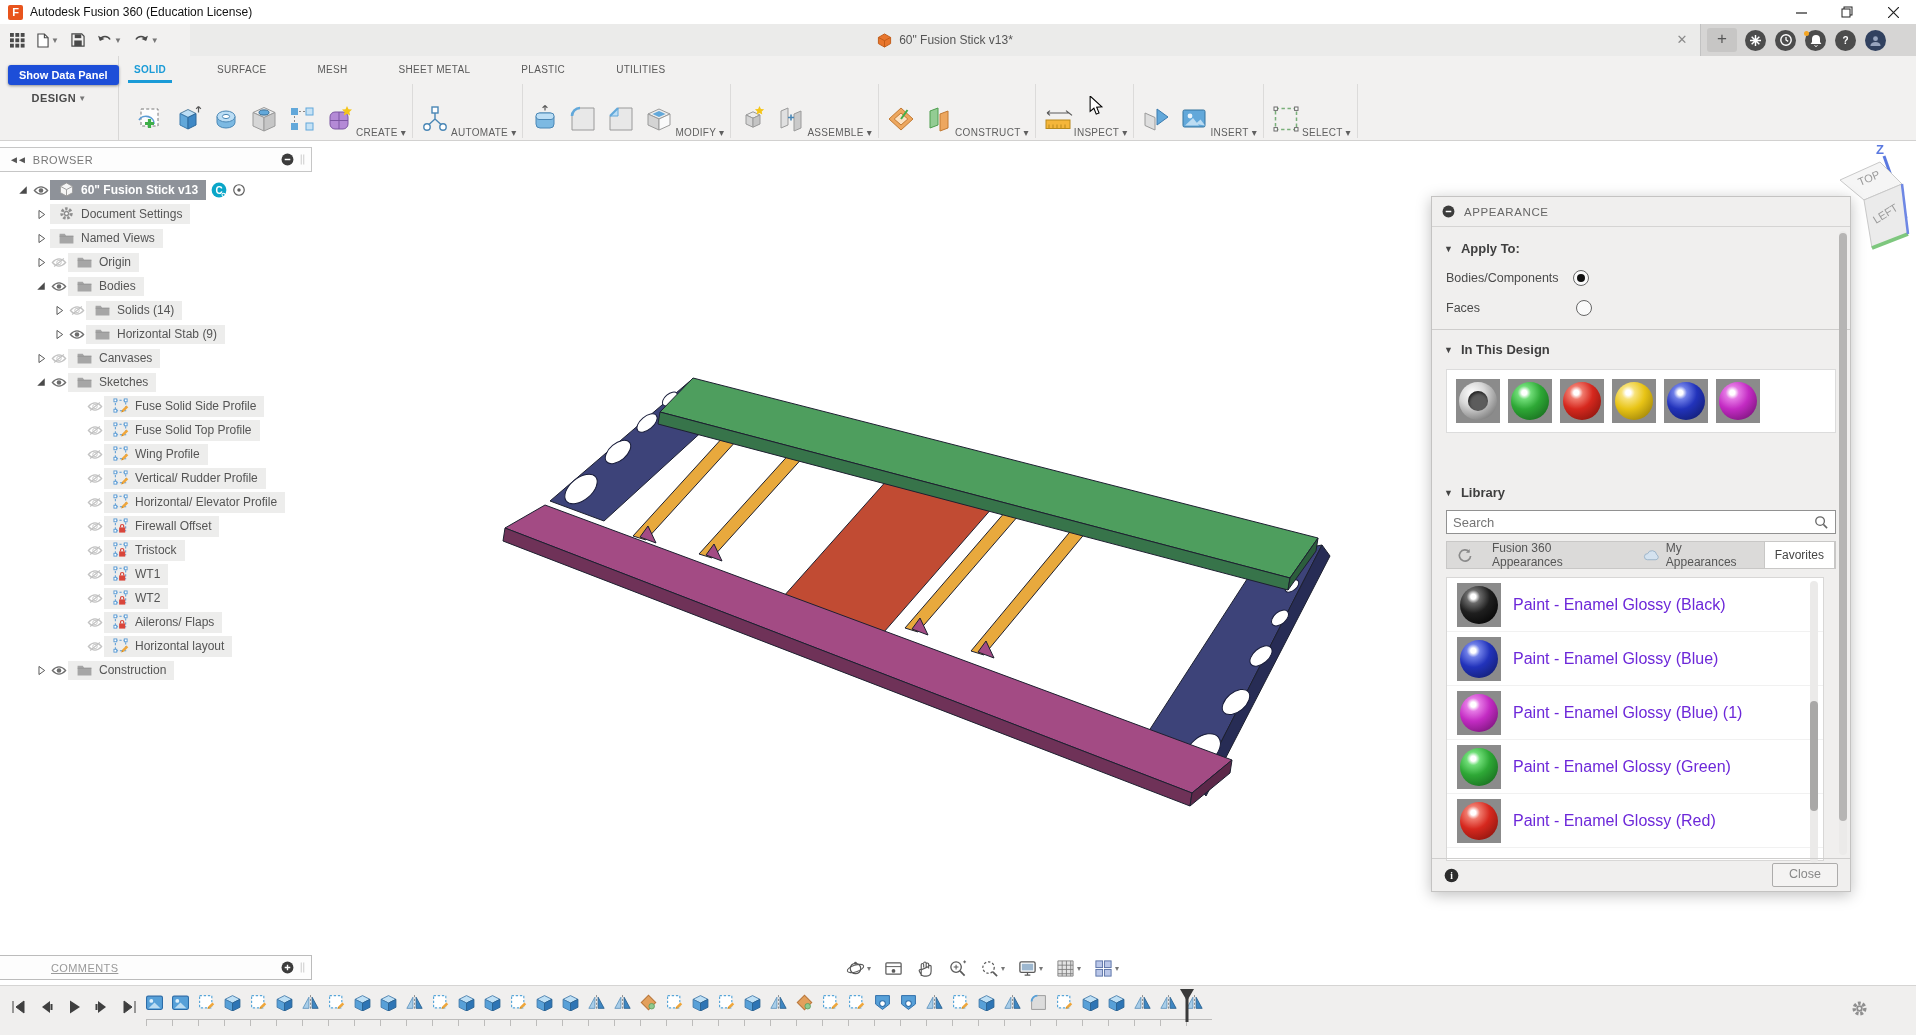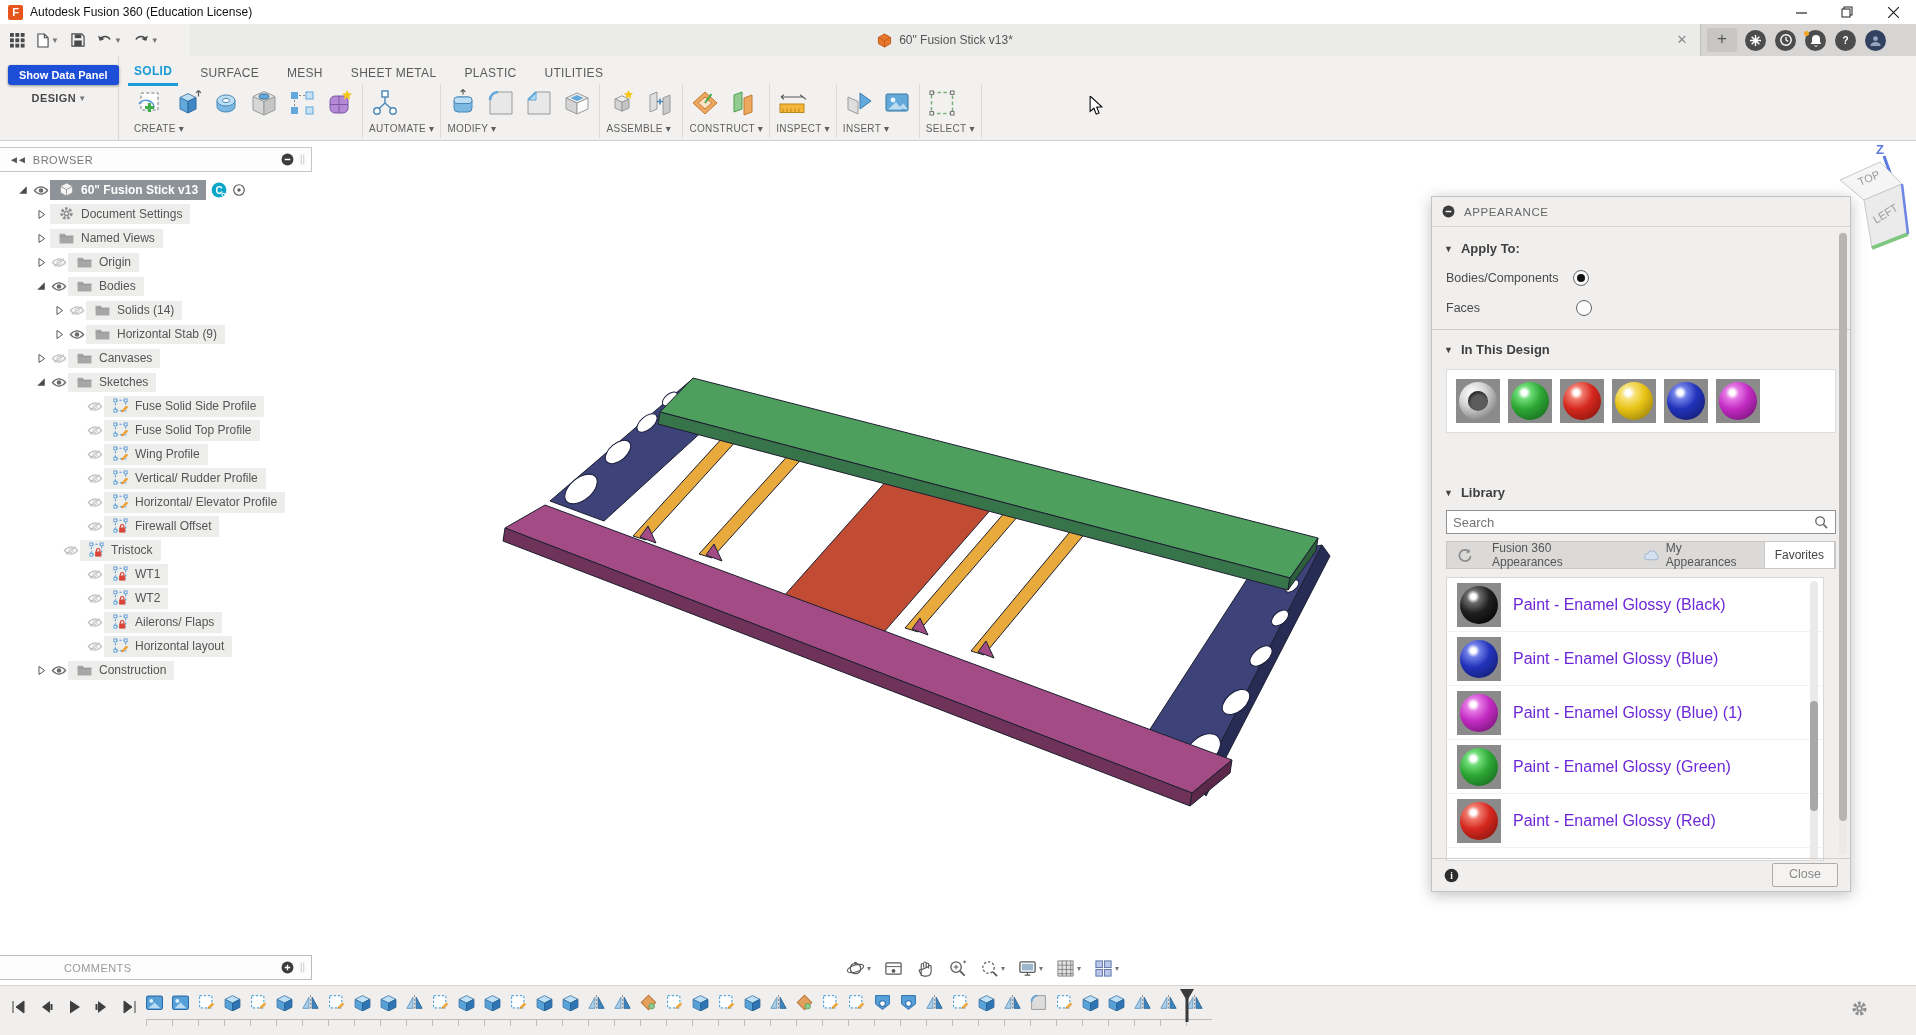--- a/index.html
+++ b/index.html
@@ -21,25 +21,25 @@
   #doc-tab .tabtitle{margin-left:7px;}
   #tab-close{position:absolute;right:10px;top:8px;width:16px;height:16px;color:#8a8a8a;font-size:13px;line-height:16px;text-align:center;}
   #newtab-btn{width:30px;height:24px;margin:4px 4px 0 6px;background:#c7c6c5;border-radius:3px;color:#555;font-size:17px;line-height:22px;text-align:center;}
   #topicons{display:flex;align-items:center;gap:9px;margin-left:4px;}
   .cicn{width:21px;height:21px;border-radius:50%;background:#4c4c4c;color:#fff;display:flex;align-items:center;justify-content:center;font-size:12px;position:relative;}
   .cicn.avatar{background:#31415f;}
   .belldot{position:absolute;left:-1px;top:1px;width:5px;height:5px;border-radius:50%;background:#f5a623;}
   
   #ribbon{left:0;top:56px;width:1916px;height:84px;background:#f2f1f0;border-bottom:1px solid #d2d1d0;}
   #design-btn{position:absolute;left:0;top:0;width:118px;height:84px;border-right:1px solid #d8d7d6;display:flex;align-items:center;justify-content:center;font-size:11px;font-weight:bold;color:#4a4a4a;letter-spacing:.4px;}
-  #ribbon-tabs{position:absolute;left:128px;top:6px;display:flex;gap:16px;font-size:12px;color:#5a5a5a;letter-spacing:.3px;align-items:center;}
+  #ribbon-tabs{position:absolute;left:128px;top:6px;display:flex;gap:39px;font-size:10px;color:#5a5a5a;letter-spacing:.3px;}
   .rtab{padding:2px 6px 5px 6px;}
   .rtab.active{color:#1a9bd7;font-weight:bold;border-bottom:3px solid #1a9bd7;}
   #ribbon-groups{position:absolute;left:128px;top:28px;display:flex;height:54px;}
-  .rgroup{display:flex;flex-direction:column;align-items:flex-start;border-right:1px solid #dcdbda;padding:0 6px;}
+  .rgroup{display:flex;flex-direction:row;align-items:flex-end;border-right:1px solid #dcdbda;padding:0 6px;}
   .rgroup .icons{display:flex;align-items:center;gap:6px;height:38px;}
   .rgroup .glabel{font-size:10px;color:#5f5f5f;letter-spacing:.3px;margin-top:1px;}
   .ricon{width:32px;height:32px;display:flex;align-items:center;justify-content:center;border-radius:2px;}
   
   #tooltip{left:8px;top:65px;background:#1d4ed8;color:#fff;font-size:11px;font-weight:bold;padding:4px 11px;border-radius:3px;box-shadow:0 1px 3px rgba(0,0,0,.4);z-index:50;}
   
   #browser{left:0;top:147px;width:312px;z-index:10;}
   #browser-header{height:23px;background:#fdfdfd;border:1px solid #c6c6c6;border-left:none;display:flex;align-items:center;font-size:11px;color:#777;letter-spacing:.5px;}
   #browser-header .title{margin-left:8px;flex:1;}
   .hdr-collapse{margin-left:9px;color:#555;font-size:10px;letter-spacing:-2px;}
@@ -69,21 +69,21 @@
   #liblist{background:#fff;border:1px solid #d8d7d6;position:relative;overflow:hidden;}
   .litem{height:53px;display:flex;align-items:center;gap:12px;padding-left:10px;border-bottom:1px solid #f1f1f1;}
   .lthumb{width:44px;height:44px;background:#8b8b8b;position:relative;flex:none;}
   .lname{font-size:16px;color:#6d28d9;}
   .vscroll{position:absolute;width:8px;background:#ebeae9;border-radius:4px;}
   .vthumb{position:absolute;width:8px;background:#a9a8a7;border-radius:4px;}
   #panel-footer{position:absolute;left:0;bottom:0;width:100%;height:33px;border-top:1px solid #cfcecd;display:flex;align-items:center;box-sizing:border-box;padding:0 12px;}
   #close-btn{margin-left:auto;width:64px;height:22px;background:#f4f3f2;border:1px solid #adacab;border-radius:2px;font-size:12.5px;color:#888;text-align:center;line-height:21px;}
   
   #comments{left:0;top:955px;width:312px;height:25px;background:#fdfdfd;border:1px solid #bcbcbc;border-left:none;display:flex;align-items:center;font-size:11px;color:#999;letter-spacing:.4px;box-sizing:border-box;z-index:10;}
-  #comments .title{margin-left:64px;flex:1;}
+  #comments .title{margin-left:51px;flex:1;text-decoration:underline;}
   #navbar{left:843px;top:953px;height:30px;display:flex;align-items:center;gap:7px;z-index:10;}
   .nbtn{display:flex;align-items:center;padding:2px 3px;border-radius:2px;}
   #timeline{left:0;top:985px;width:1916px;height:50px;background:#f0efee;border-top:1px solid #d5d4d3;}
   #playback{position:absolute;left:8px;top:11px;display:flex;gap:8px;align-items:center;}
   .pbtn{width:20px;height:20px;display:flex;align-items:center;justify-content:center;}
   #tl-items{position:absolute;left:146px;top:8px;display:flex;align-items:flex-end;gap:9px;}
   .tlicon{width:17px;height:17px;}
   #tl-ruler{position:absolute;left:146px;top:33px;height:6px;border-top:1px solid #bdbcbb;background:repeating-linear-gradient(90deg,#bdbcbb 0 1px,transparent 1px 26px);}
   #playhead{position:absolute;top:2px;}
   #gear{position:absolute;right:48px;top:14px;}
@@ -816,21 +816,21 @@
                 <rect x="1" y="1" width="3" height="3" fill="#fff" stroke="#5a9bd4"></rect>
                 <rect x="12" y="1" width="3" height="3" fill="#fff" stroke="#5a9bd4"></rect>
                 <rect x="1" y="12" width="3" height="3" fill="#fff" stroke="#5a9bd4"></rect>
                 <rect x="6.5" y="10" width="6.5" height="5.5" fill="#d9453a"></rect>
                 <path d="M8 10 V8.6 a1.7 1.7 0 0 1 3.4 0 V10" fill="none" stroke="#d9453a" stroke-width="1.3"></path>
               </svg>
             </span>
             <span>Firewall Offset</span>
           </span>
         </div>
-        <div class="trow" style="padding-left: 44px;">
+        <div class="trow" style="padding-left: 68px;">
           <span class="slot"></span>
           <span class="slot">
             <svg width="16" height="11" viewBox="0 0 18 12">
               <path d="M1.5 6 Q9 -2 16.5 6 Q9 14 1.5 6 Z" fill="none" stroke="#c2c2c2" stroke-width="1.3"></path>
               <circle cx="9" cy="6" r="2.5" fill="none" stroke="#c2c2c2"></circle>
               <path d="M3.5 10.5 L14.5 1.5" stroke="#c2c2c2" stroke-width="1.2"></path>
             </svg>
           </span>
           <span class="lblpill">
             <span class="slot" style="width:17px">

